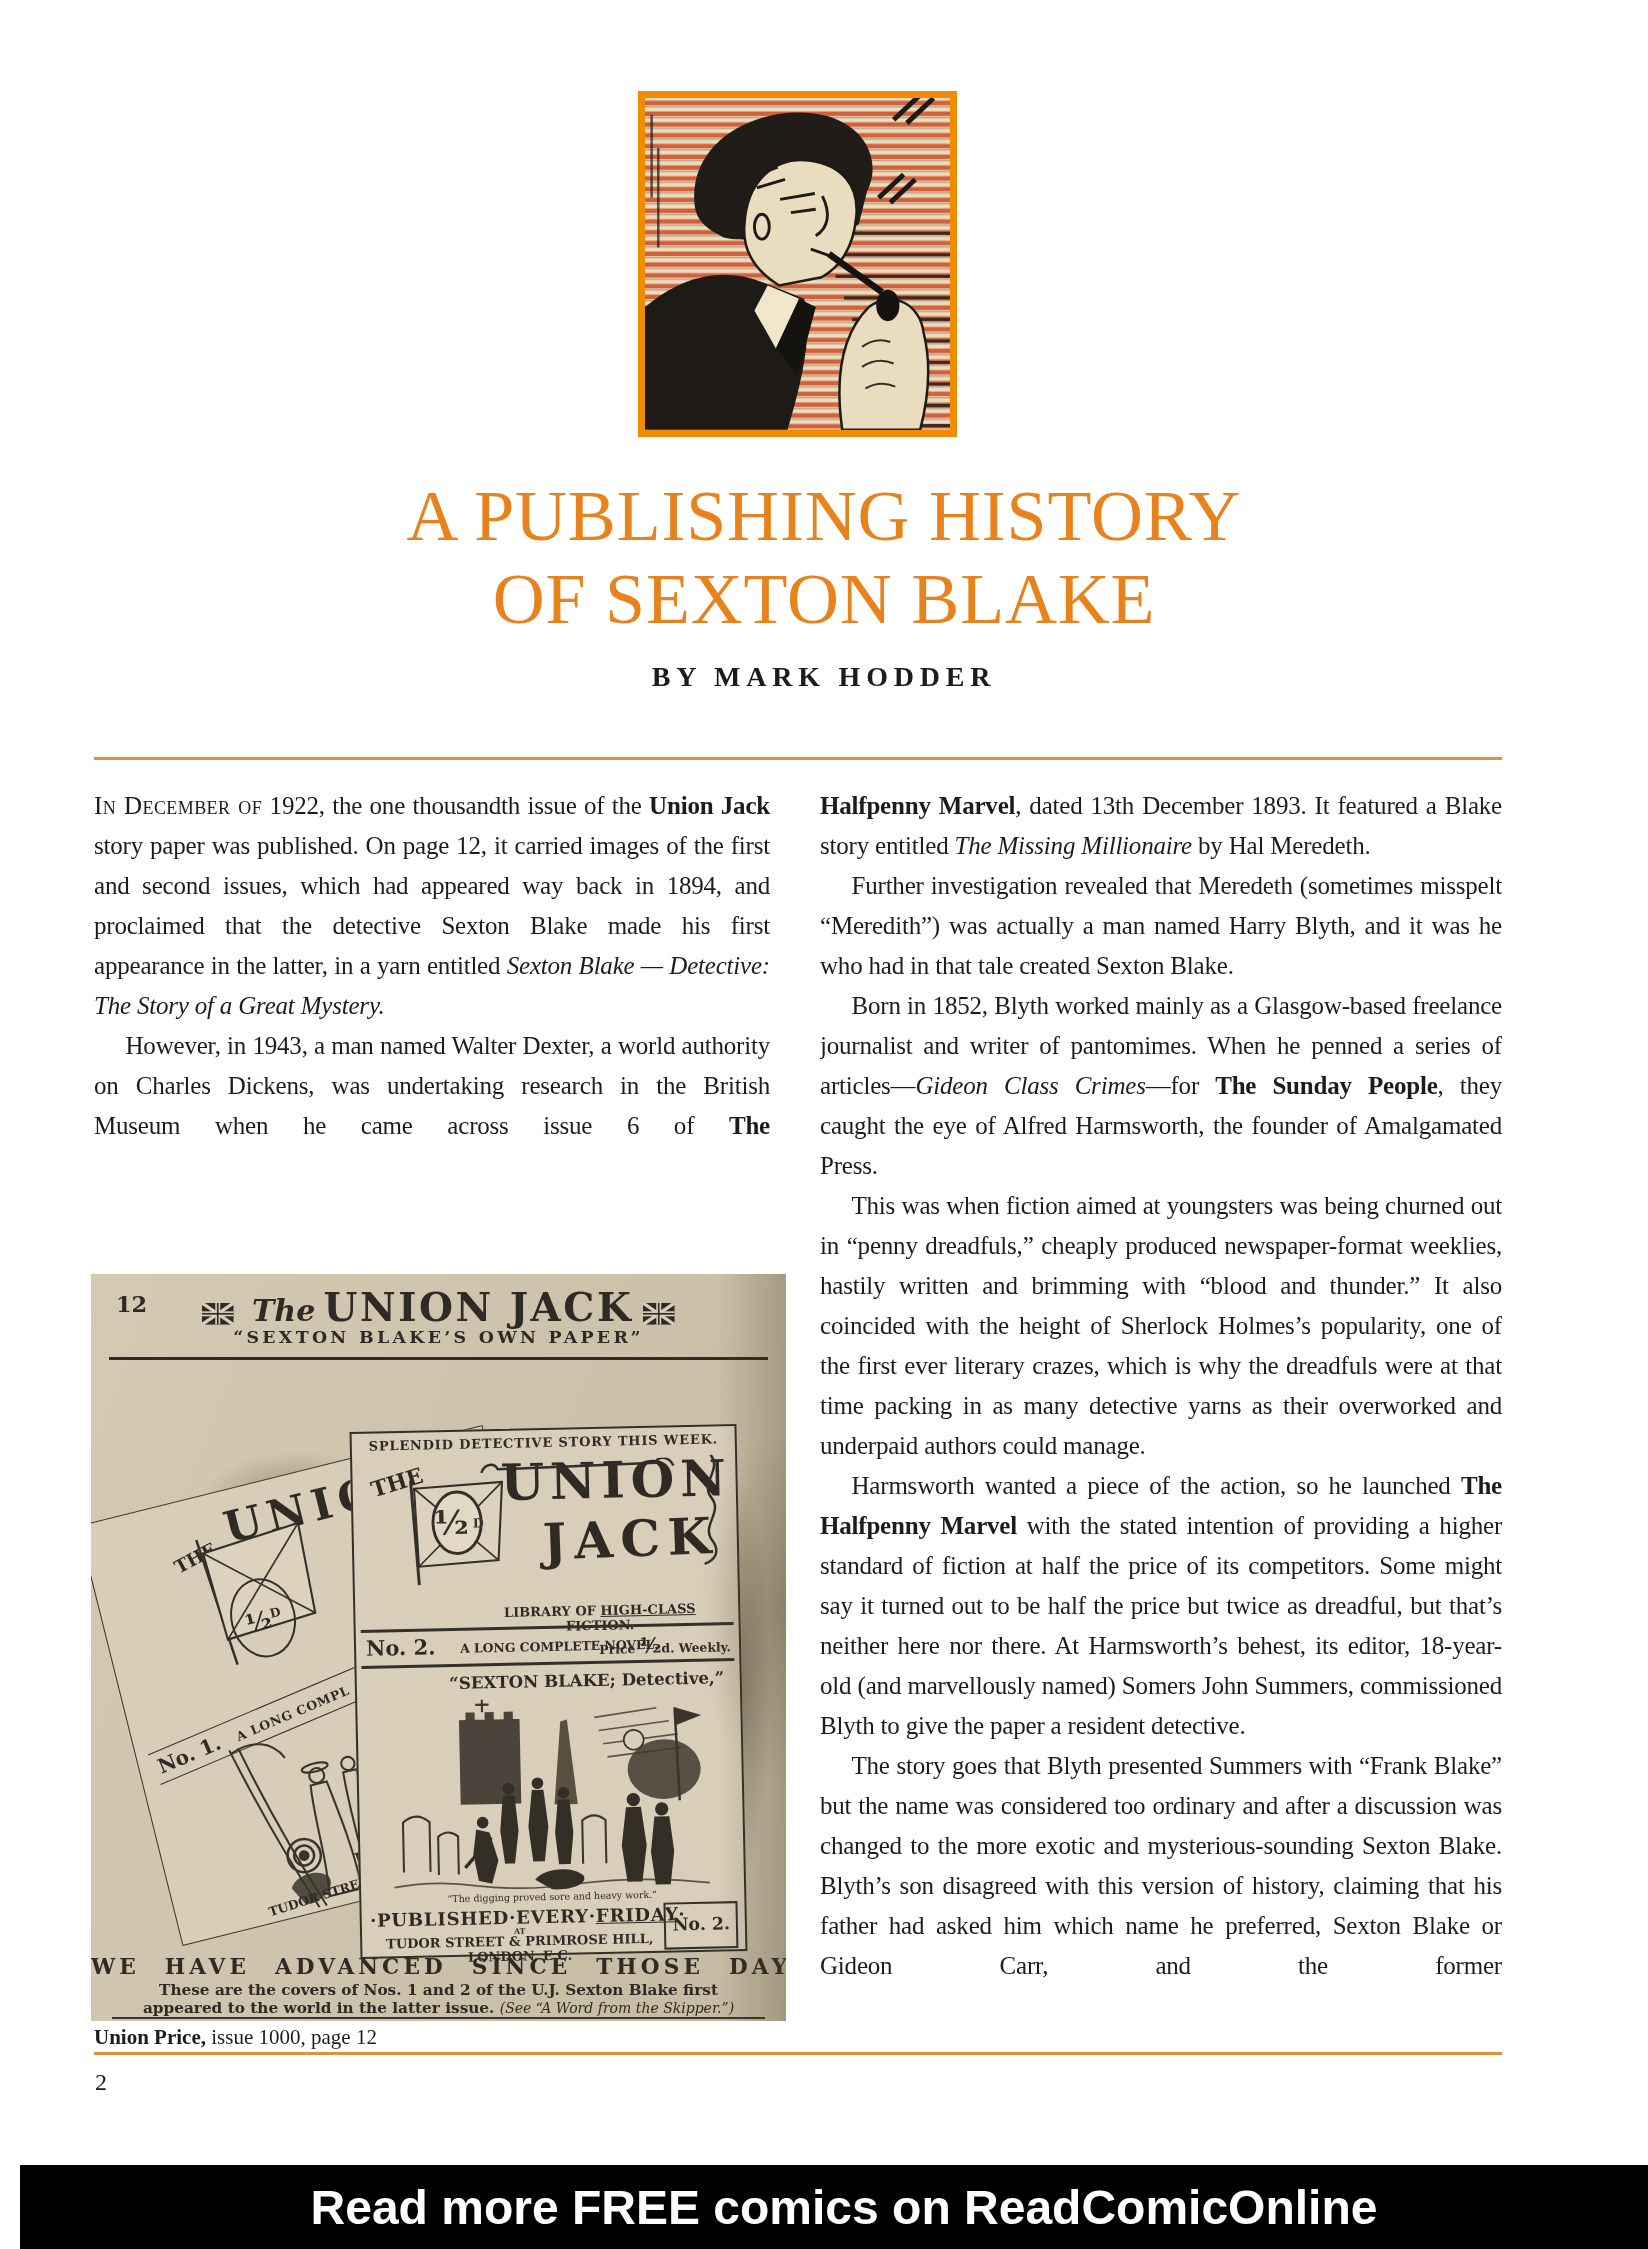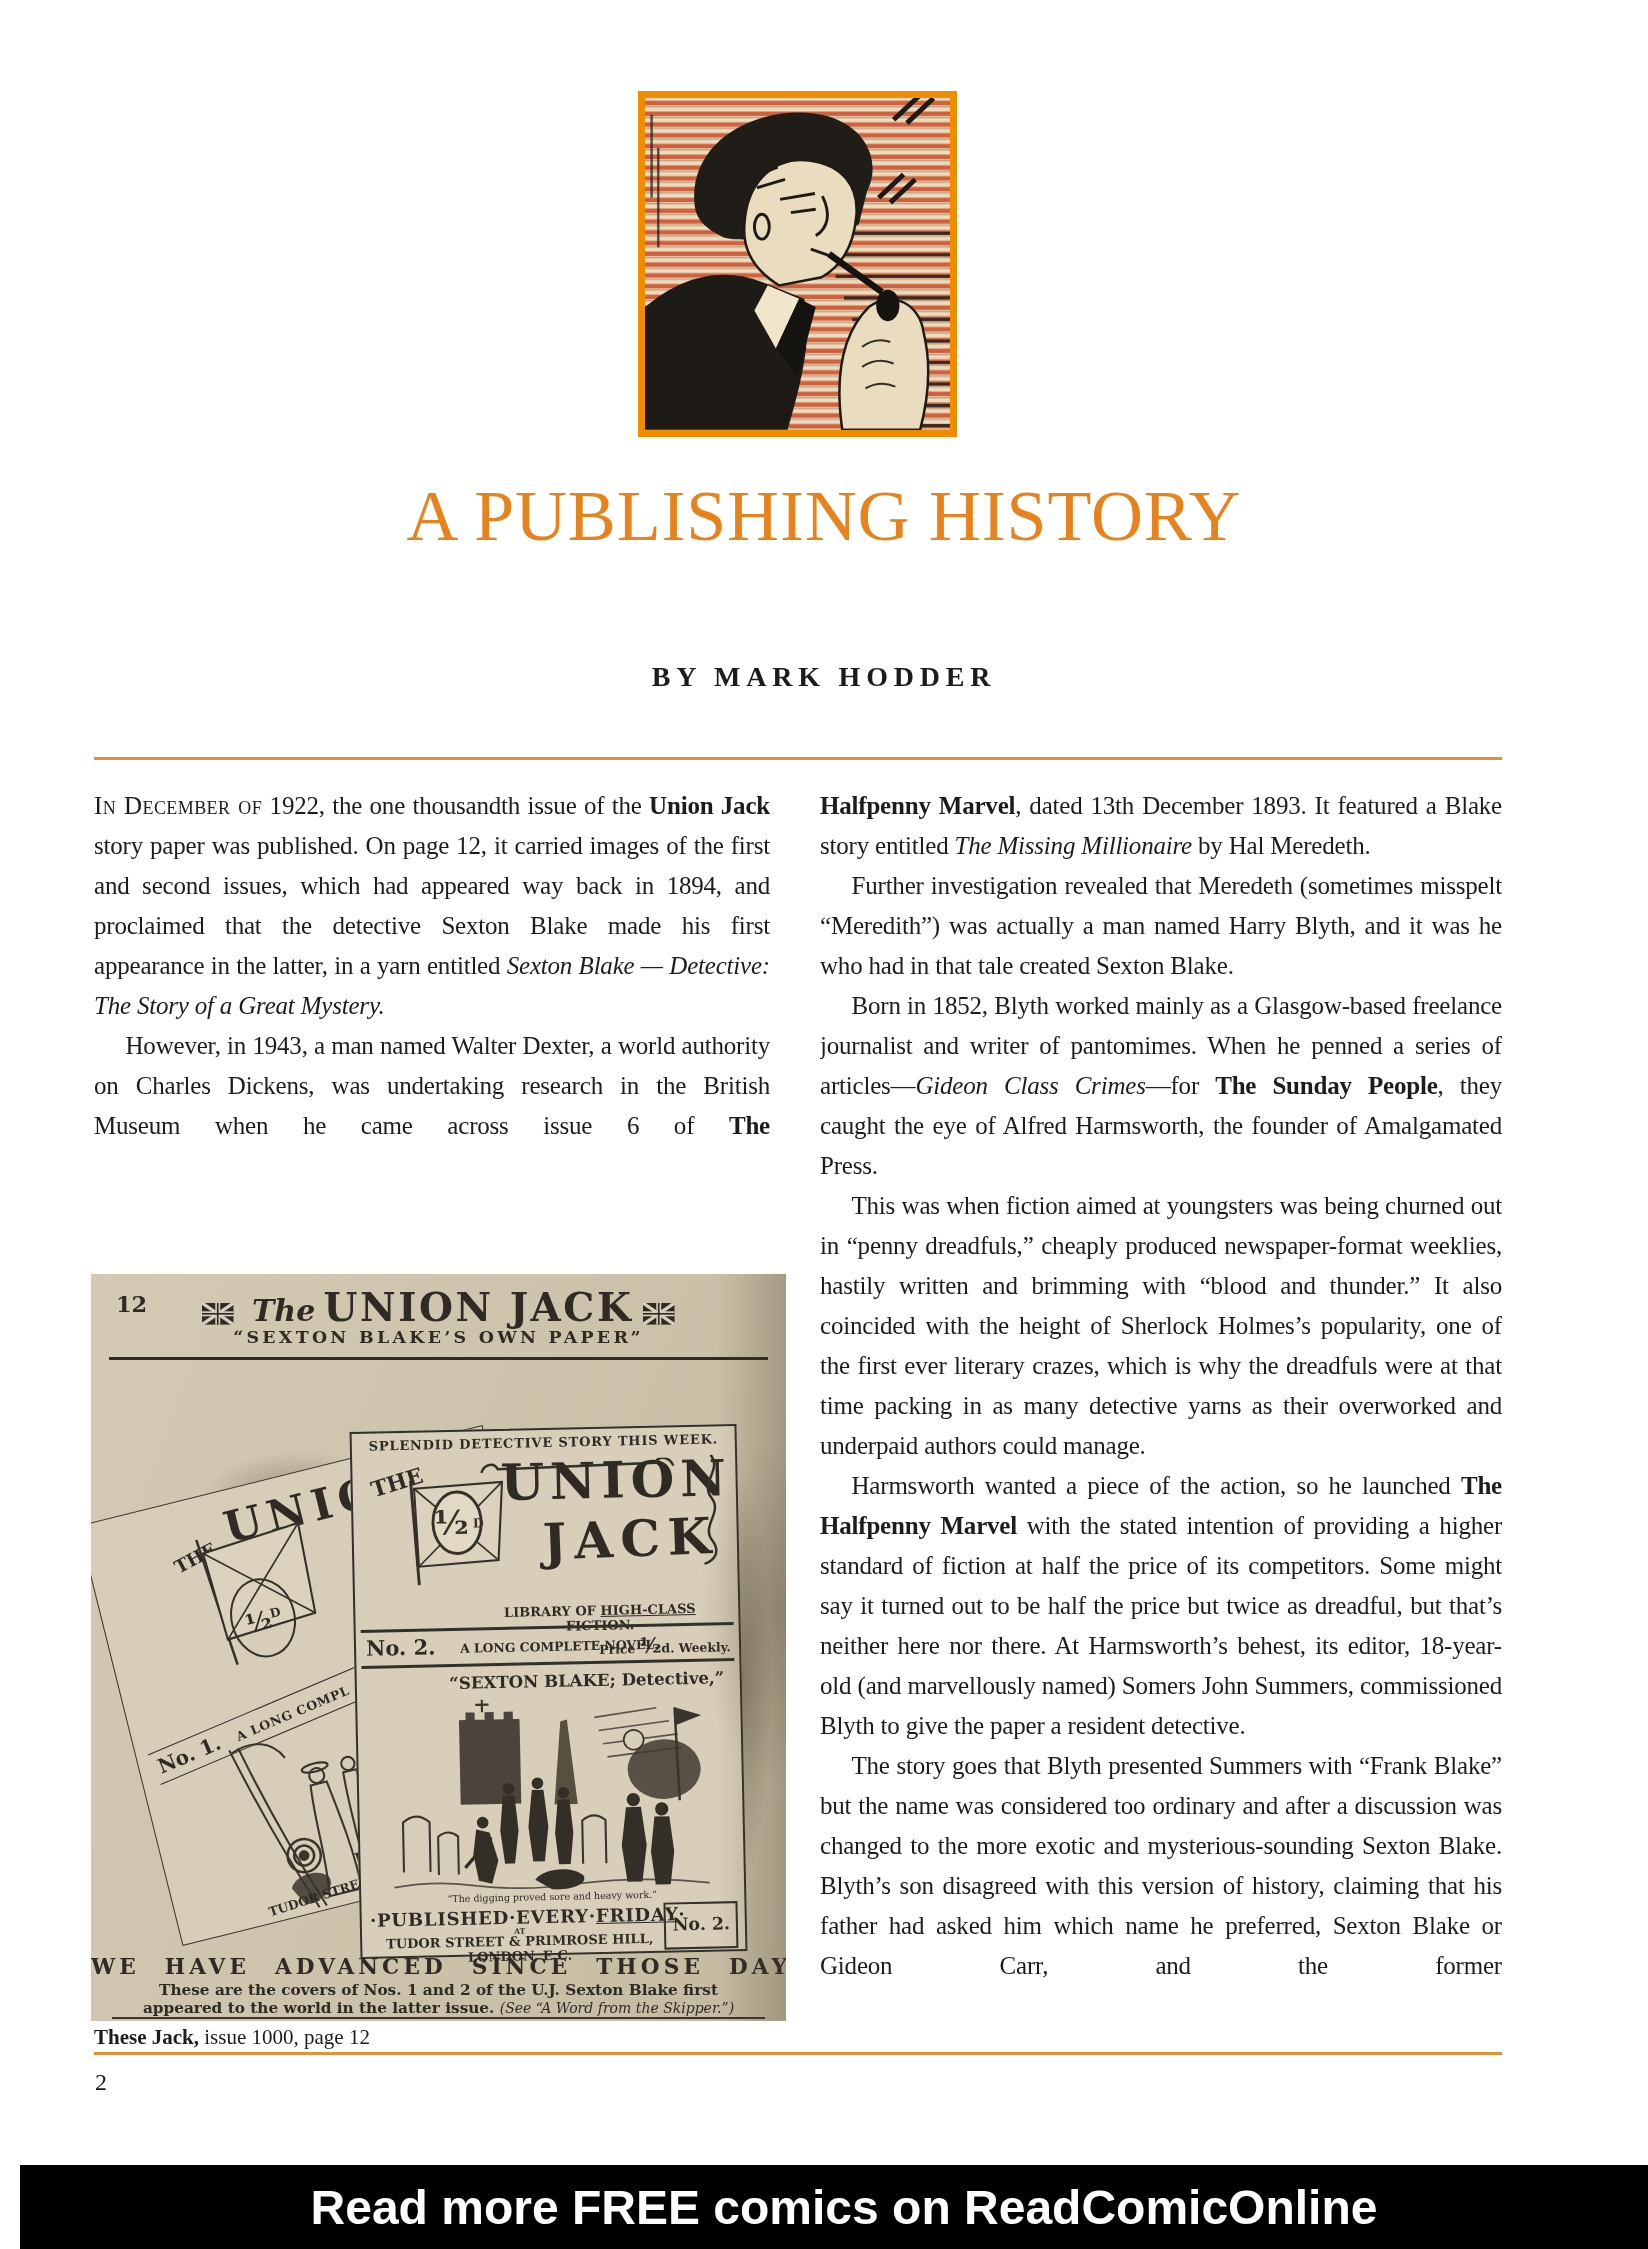--- a/index.html
+++ b/index.html
@@ -182,20 +182,21 @@
         <path d="M262,324 q18,-12 38,-4"></path>
         <path d="M266,350 q18,-10 36,-2"></path>
       </g>
       <path d="M222,188 L286,234" stroke="#15130F" stroke-width="8"></path>
       <ellipse cx="293" cy="250" rx="14" ry="19" fill="#15130F"></ellipse>
     </svg>
   </div>
 
   <div class="title">
     <div>A PUBLISHING HISTORY</div>
+    <div>OF SEXTON BLAKE</div>
   </div>
   <div class="byline">BY MARK HODDER</div>
 
   <div class="orange-rule rule-top"></div>
 
   <div class="col col-left">
     <p><span class="run-sc">In December of</span><span> 1922, the one thousandth issue of the </span><span class="run-b">Union Jack</span><span> story paper was published. On page 12, it carried images of the first and second issues, which had appeared way back in 1894, and proclaimed that the detective Sexton Blake made his first appearance in the latter, in a yarn entitled </span><span class="run-i">Sexton Blake — Detective: The Story of a Great Mystery.</span></p>
     <p class="indent cont"><span>However, in 1943, a man named Walter Dexter, a world authority on Charles Dickens, was undertaking research in the British Museum when he came across issue 6 of </span><span class="run-b">The</span></p>
   </div>
 
@@ -371,21 +372,21 @@
 
     <div class="scan-advance">WE HAVE ADVANCED SINCE THOSE DAYS!</div>
     <div class="scan-cap1">These are the covers of Nos. 1 and 2 of the U.J.  Sexton Blake first</div>
     <div class="scan-cap2"><span>appeared to the world in the latter issue.  </span><span class="it">(See “A Word from the Skipper.”)</span></div>
     <div class="scan-dblrule"></div>
 
     <div class="scan-shade"></div>
   </div>
 
   <div class="fig-caption">
-    <span class="b">These Jack,</span><span> issue 1000, page 12</span>
+    <span class="b">Union Price,</span><span> issue 1000, page 12</span>
   </div>
 
   <div class="orange-rule rule-bottom"></div>
 
   <div class="page-number">2</div>
 
   <div class="footer-bar">
     <div class="txt">Read more FREE comics on ReadComicOnline</div>
   </div>
 

